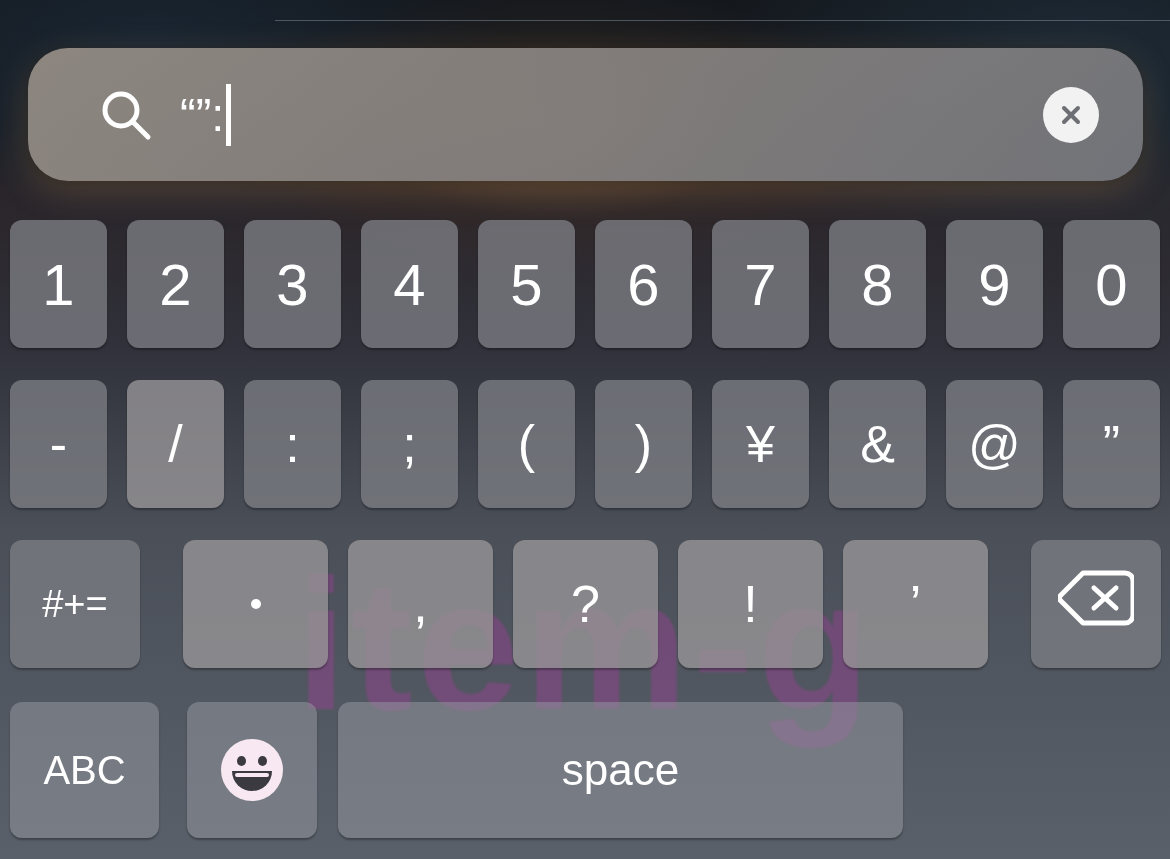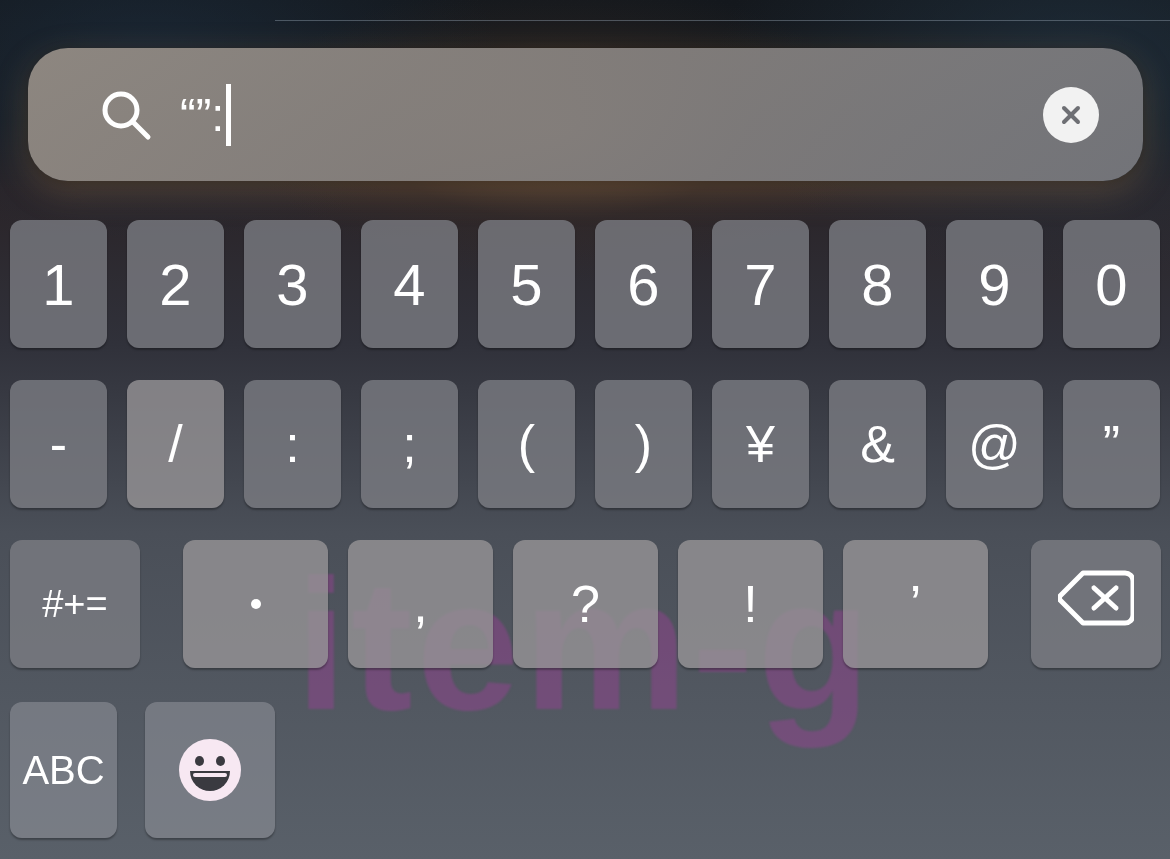--- a/index.html
+++ b/index.html
@@ -179,21 +179,21 @@
   .k-hash  { width: 130px; margin-left: 10px; margin-right: 43px; font-size: 38px; }
   .k-dot   { width: 145px; margin-right: 20px; }
   .k-comma { width: 145px; margin-right: 20px; }
   .k-quest { width: 145px; margin-right: 20px; }
   .k-excl  { width: 145px; margin-right: 20px; }
   .k-apos  { width: 145px; margin-right: 43px; }
   .k-back  { width: 130px; }
 
   
   #row-bottom .key { height: 136px; }
-  .k-abc   { width: 107px; margin-left: 10px; margin-right: 28px; font-size: 40px; }
+  .k-abc   { width: 149px; margin-left: 10px; margin-right: 28px; font-size: 40px; }
   .k-emoji { width: 130px; margin-right: 21px; }
   .k-space { width: 565px; margin-right: 20px; font-size: 44px; }
   .k-search{
     width: 276px;
     font-size: 44px;
     background: linear-gradient(180deg, #3e6ef8 0%, #3566f2 100%);
     box-shadow: 0 3px 3px rgba(0,0,0,0.35);
   }
 
   .dot-glyph {
@@ -322,16 +322,17 @@
 
     <div class="kbd-row" id="row-bottom">
       <div class="key k-abc translucent">ABC</div>
       <div class="key k-emoji translucent">
         <span class="emoji-face">
           <span class="eye l"></span>
           <span class="eye r"></span>
           <span class="mouth"></span>
         </span>
       </div>
+      <div class="key k-space translucent">space</div>
     </div>
 
   </div>
 </div>
 
 </body></html>

